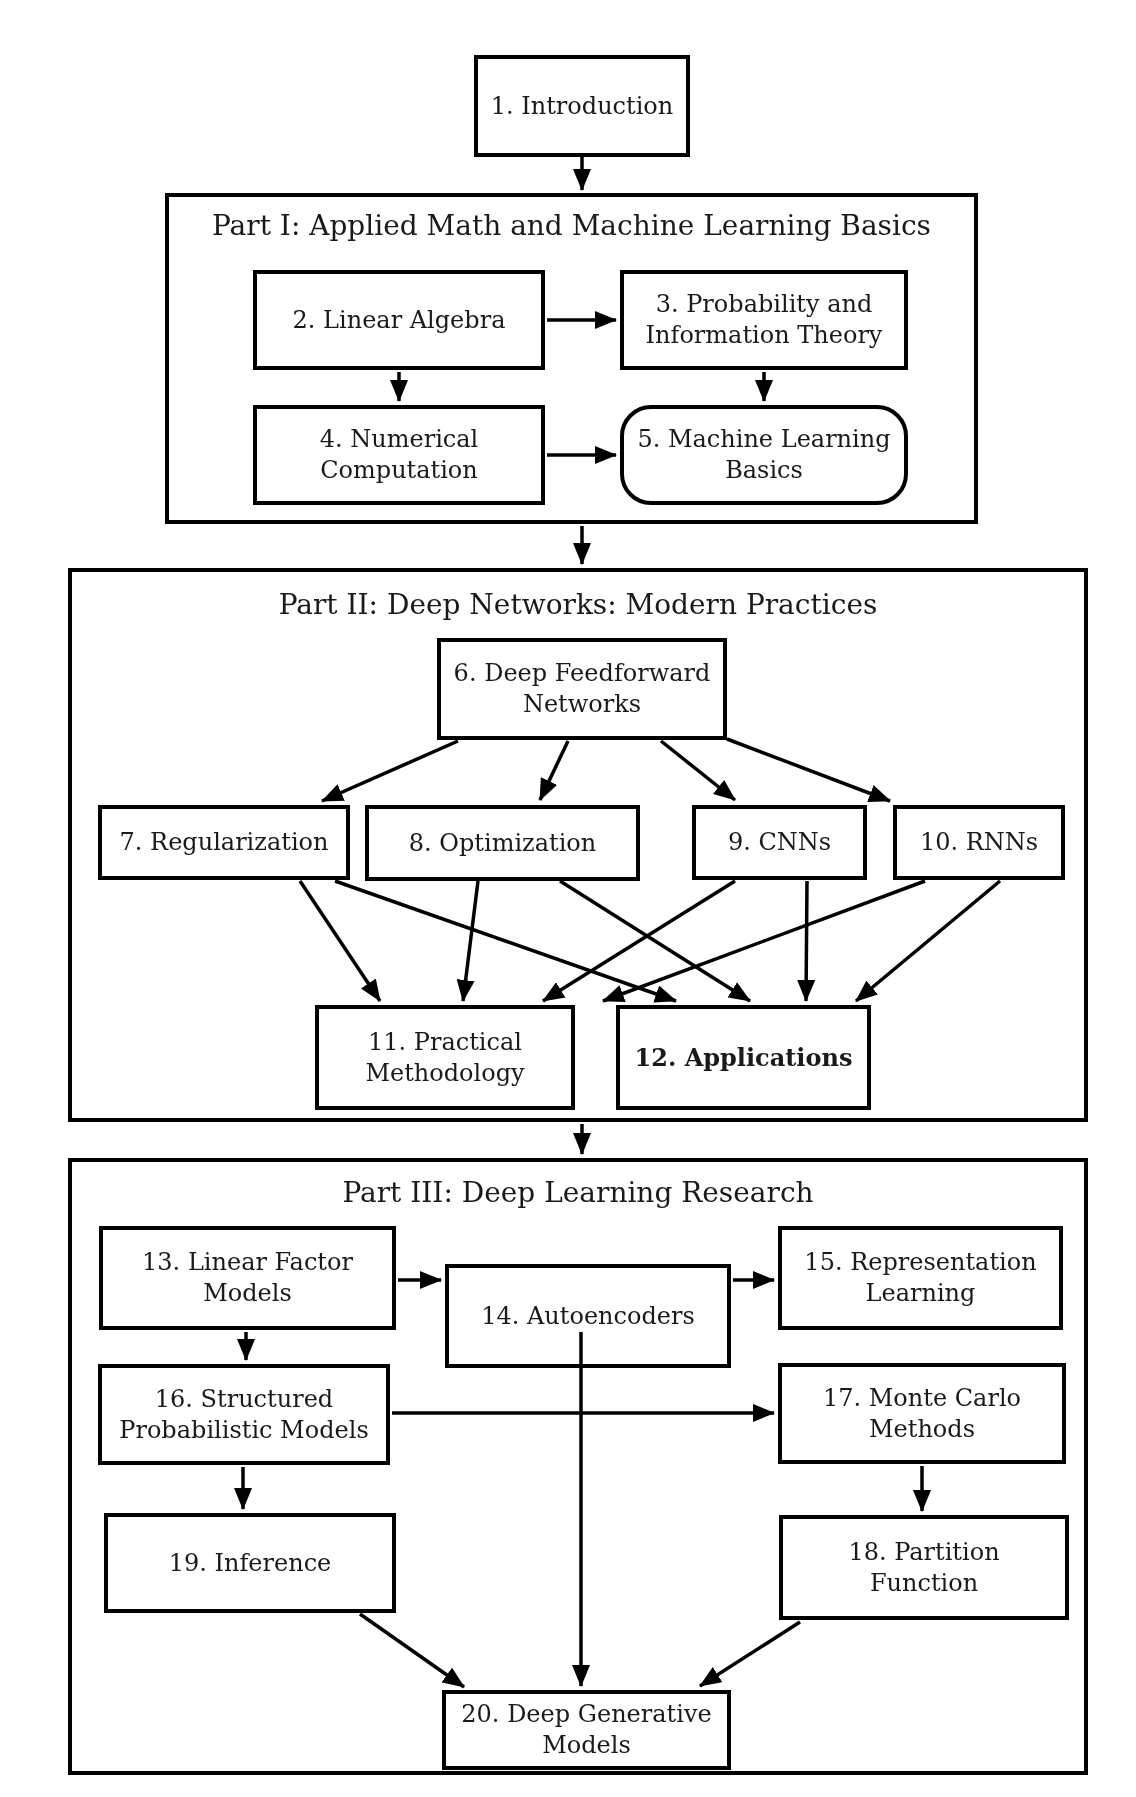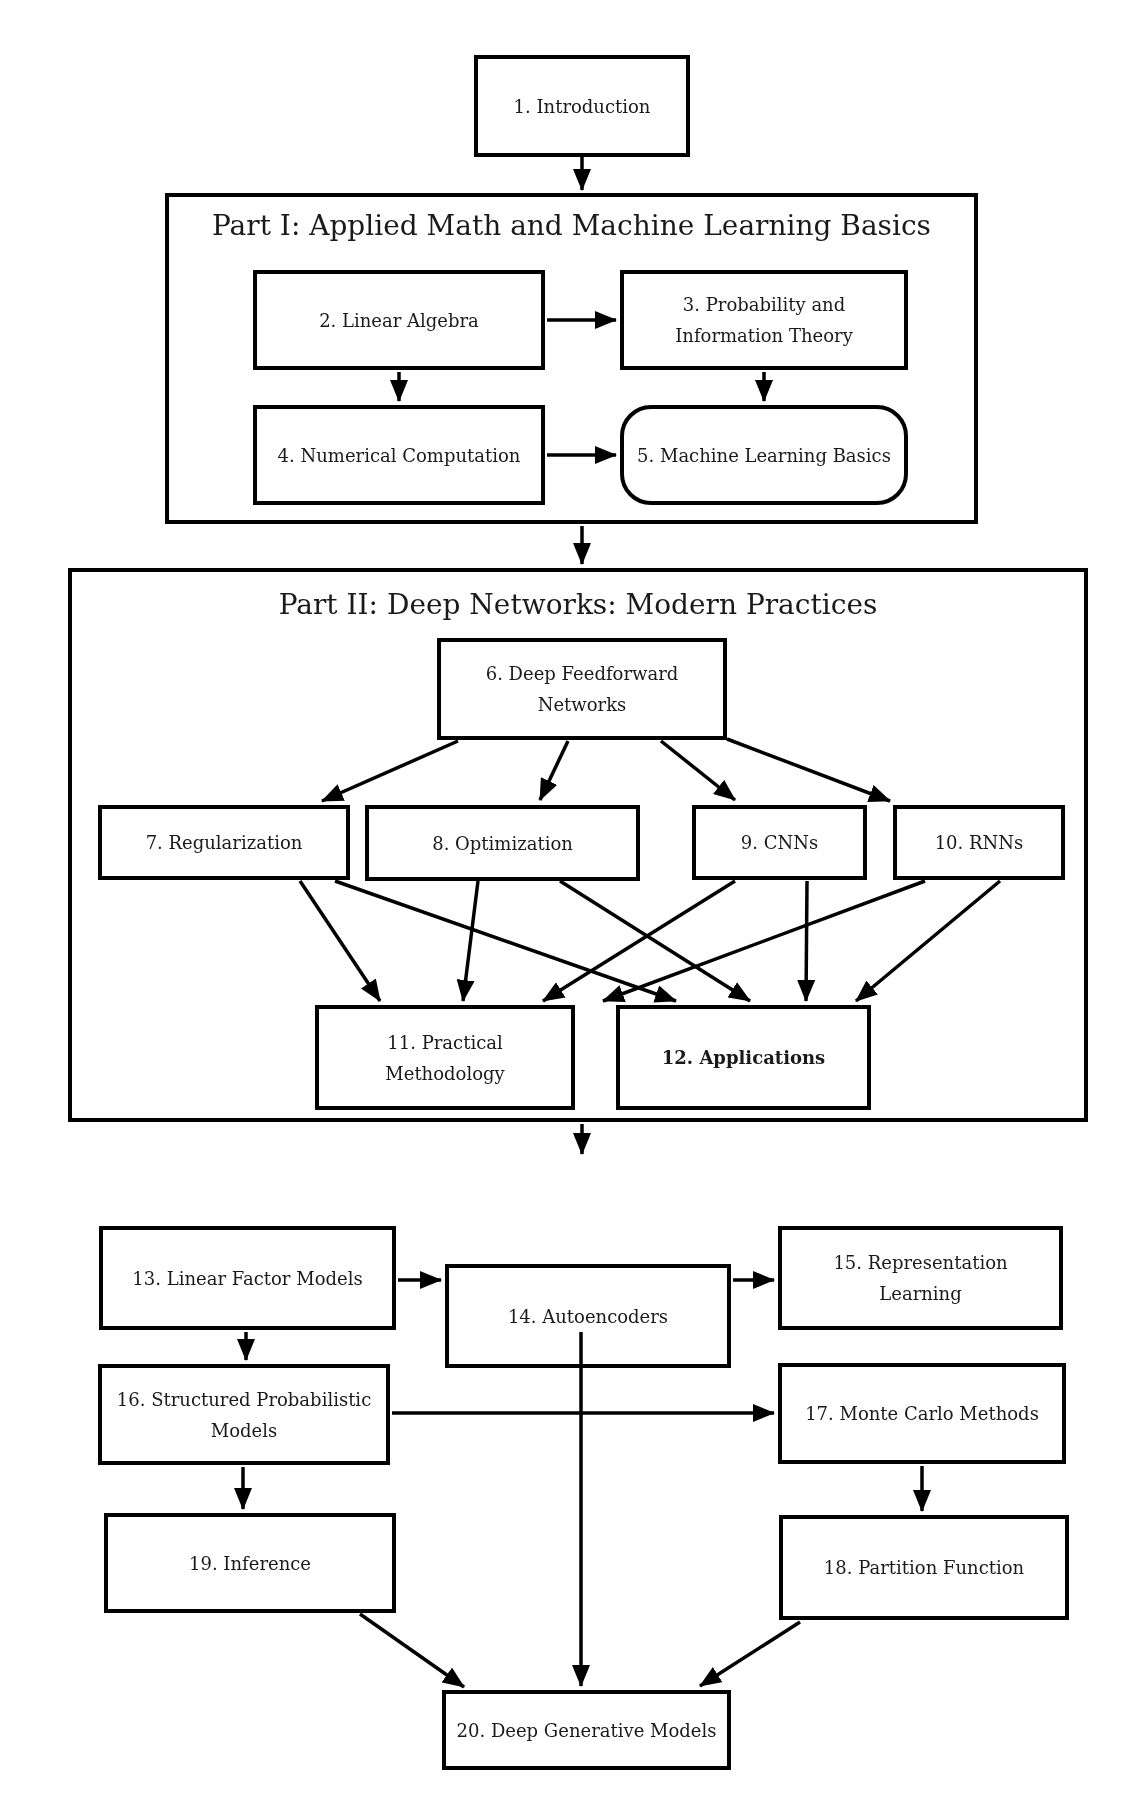--- a/index.html
+++ b/index.html
@@ -33,21 +33,21 @@
   }
   .node {
     position: absolute;
     border: 4px solid #000000;
     background: #ffffff;
     box-sizing: border-box;
     display: flex;
     align-items: center;
     justify-content: center;
     text-align: center;
-    font-size: 18px;
+    font-size: 24px;
     line-height: 31px;
     padding: 14px 10px;
     color: #1a1a1a;
   }
   #arrows {
     position: absolute;
     left: 0;
     top: 0;
     width: 1136px;
     height: 1797px;
@@ -64,20 +64,23 @@
 <div id="canvas">
 
   <div class="part-box" id="part1" style="left:165px; top:193px; width:813px; height:331px;">
     <div class="part-title" style="top:14px;">Part I: Applied Math and Machine Learning Basics</div>
   </div>
 
   <div class="part-box" id="part2" style="left:68px; top:568px; width:1020px; height:554px;">
     <div class="part-title" style="top:18px;">Part II: Deep Networks: Modern Practices</div>
   </div>
 
+  <div class="part-box" id="part3" style="left:68px; top:1158px; width:1020px; height:617px;">
+    <div class="part-title" style="top:16px;">Part III: Deep Learning Research</div>
+  </div>
 
   <div id="nodes-layer">
       <div class="node" style="left: 474px; top: 55px; width: 216px; height: 102px;">1. Introduction</div>
       <div class="node" style="left: 253px; top: 270px; width: 292px; height: 100px;">2. Linear Algebra</div>
       <div class="node" style="left: 620px; top: 270px; width: 288px; height: 100px;">3. Probability and Information Theory</div>
       <div class="node" style="left: 253px; top: 405px; width: 292px; height: 100px;">4. Numerical Computation</div>
       <div class="node" style="left: 620px; top: 405px; width: 288px; height: 100px; border-radius: 31px;">5. Machine Learning Basics</div>
       <div class="node" style="left: 437px; top: 638px; width: 290px; height: 102px;">6. Deep Feedforward Networks</div>
       <div class="node" style="left: 98px; top: 805px; width: 252px; height: 75px;">7. Regularization</div>
       <div class="node" style="left: 365px; top: 805px; width: 275px; height: 76px;">8. Optimization</div>

